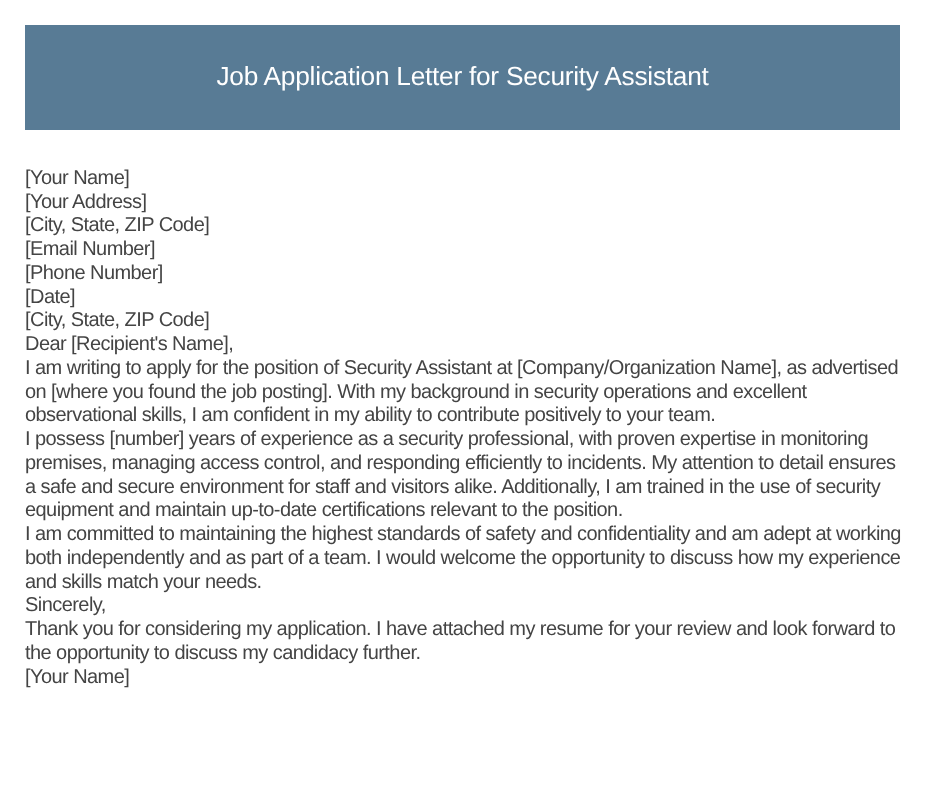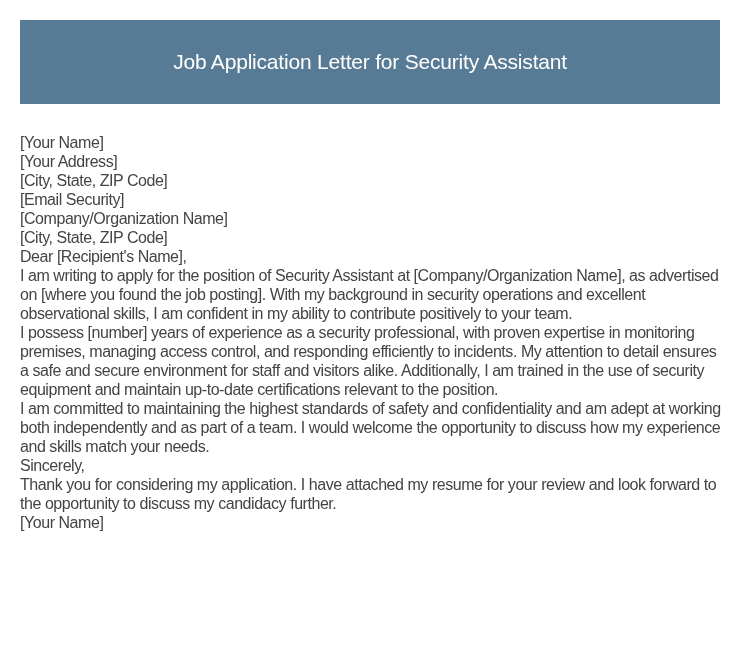--- a/index.html
+++ b/index.html
@@ -23,22 +23,23 @@
 <body>
 
 <div class="header">
   <h1>Job Application Letter for Security Assistant</h1>
 </div>
 
 <div class="letter">
   <div>[Your Name]</div>
   <div>[Your Address]</div>
   <div>[City, State, ZIP Code]</div>
-  <div>[Email Security]</div>
-  <div>[Company/Organization Name]</div>
+  <div>[Email Number]</div>
+  <div>[Phone Number]</div>
+  <div>[Date]</div>
   <div>[City, State, ZIP Code]</div>
   <div>Dear [Recipient's Name],</div>
   <div>I am writing to apply for the position of Security Assistant at [Company/Organization Name], as advertised on [where you found the job posting]. With my background in security operations and excellent observational skills, I am confident in my ability to contribute positively to your team.</div>
   <div>I possess [number] years of experience as a security professional, with proven expertise in monitoring premises, managing access control, and responding efficiently to incidents. My attention to detail ensures a safe and secure environment for staff and visitors alike. Additionally, I am trained in the use of security equipment and maintain up-to-date certifications relevant to the position.</div>
   <div>I am committed to maintaining the highest standards of safety and confidentiality and am adept at working both independently and as part of a team. I would welcome the opportunity to discuss how my experience and skills match your needs.</div>
   <div>Sincerely,</div>
   <div>Thank you for considering my application. I have attached my resume for your review and look forward to the opportunity to discuss my candidacy further.</div>
   <div>[Your Name]</div>
 </div>
 

